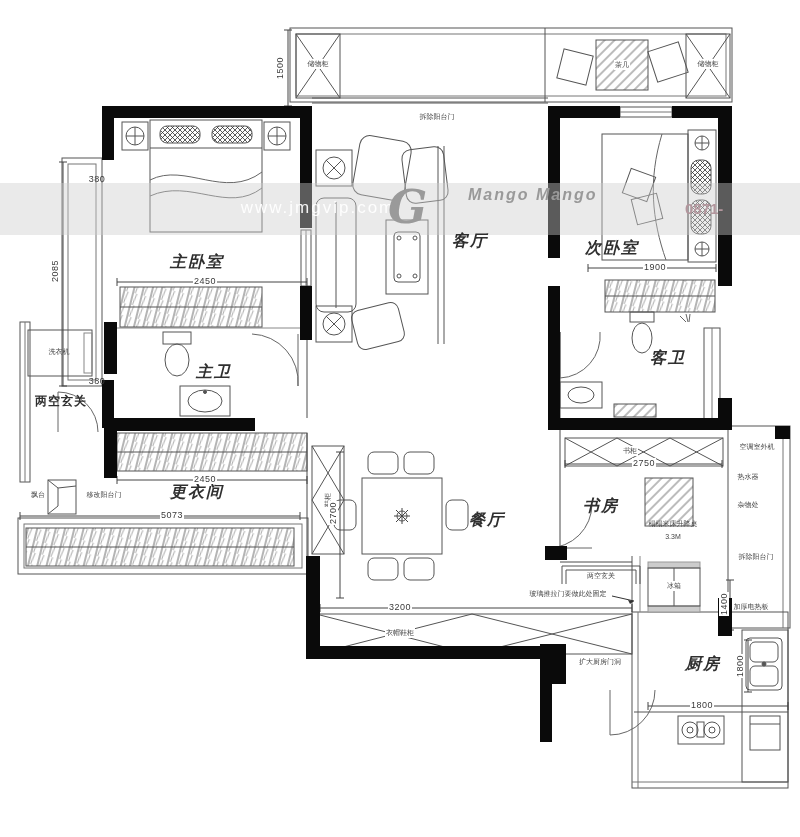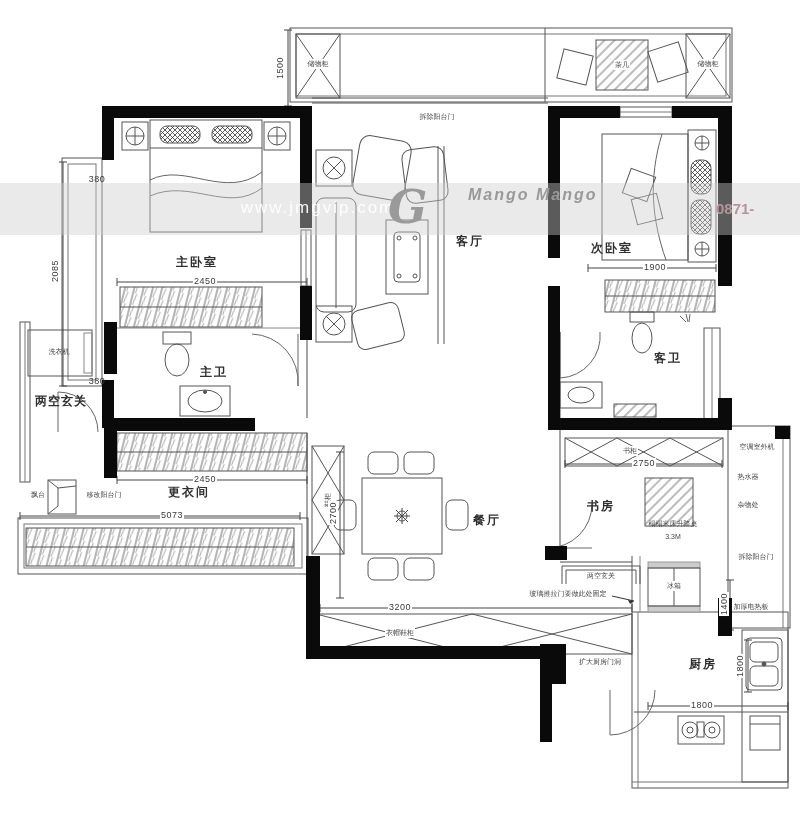--- a/index.html
+++ b/index.html
@@ -1,39 +1,39 @@
 <!DOCTYPE html>
 <html><head>
 <meta charset="utf-8">
 <style>
   html,body{margin:0;padding:0;background:#fff;}
   #plan{position:relative;width:800px;height:837px;background:#fff;overflow:hidden;
         font-family:"Liberation Sans","DejaVu Sans",sans-serif;color:#333;}
   svg.lines{position:absolute;left:0;top:0;pointer-events:none;}
   .wall{position:absolute;background:#0a0a0a;}
   .lbl{position:absolute;transform:translate(-50%,-50%);white-space:nowrap;color:#2f2f2f;}
-  .rm{font-size:12px;font-weight:bold;letter-spacing:2px;}
+  .rm{font-size:16px;font-weight:bold;letter-spacing:2px;font-style:italic;}
   .rm2{font-size:12px;font-weight:bold;letter-spacing:1px;}
   .sm{font-size:7px;color:#444;}
   .dim{font-size:9px;color:#3a3a3a;letter-spacing:0.5px;}
   .v{transform:translate(-50%,-50%) rotate(-90deg);}
   .chip{background:#fff;padding:0 1px;}
   
   .wm-band{position:absolute;left:0;top:183px;width:800px;height:52px;
            background:rgba(205,205,205,0.42);}
   .wm-url{position:absolute;left:250px;top:197px;font-size:17px;color:rgba(255,255,255,0.92);
           letter-spacing:2px;}
   .wm-logo{position:absolute;left:388px;top:184px;font-size:46px;line-height:46px;
            font-family:"DejaVu Serif","Liberation Serif",serif;font-style:italic;font-weight:bold;
            color:#9a9a9a;}
   .wm-en{position:absolute;left:468px;top:186px;font-size:16px;font-style:italic;font-weight:bold;
          color:#999;letter-spacing:2px;}
   .wm-cn{position:absolute;left:468px;top:205px;font-size:22px;font-weight:bold;color:#8d8d8d;
          letter-spacing:4px;}
-  .wm-phone{position:absolute;left:716px;top:200px;font-size:15px;font-weight:bold;color:#b3969d;}
+  .wm-phone{position:absolute;left:685px;top:200px;font-size:15px;font-weight:bold;color:#b3969d;}
 </style>
 </head>
 <body>
 
 <div id="plan">
 
   <svg class="lines" width="800" height="837" viewBox="0 0 800 837" fill="none" stroke="#555" stroke-width="1">
     <defs>
       <pattern id="sl" width="9" height="12" patternUnits="userSpaceOnUse" patternTransform="rotate(14)">
         <line x1="2" y1="0" x2="2" y2="12" stroke="#6a6a6a" stroke-width="1"></line>
@@ -333,21 +333,21 @@
   <div class="wm-en">Mango Mango</div>
   <div class="wm-phone">0871-</div>
 
   <div class="lbl rm" style="left:197px;top:262px">主卧室</div>
   <div class="lbl rm" style="left:612px;top:248px">次卧室</div>
   <div class="lbl rm" style="left:470px;top:241px">客厅</div>
   <div class="lbl rm" style="left:487px;top:520px">餐厅</div>
   <div class="lbl rm" style="left:214px;top:372px">主卫</div>
   <div class="lbl rm" style="left:668px;top:358px">客卫</div>
   <div class="lbl rm2" style="left:61px;top:401px">两空玄关</div>
-  <div class="lbl rm" style="left:189px;top:492px">更衣间</div>
+  <div class="lbl rm" style="left:197px;top:492px">更衣间</div>
   <div class="lbl rm" style="left:601px;top:506px">书房</div>
   <div class="lbl rm" style="left:703px;top:664px">厨房</div>
 
   <div class="lbl sm" style="left:437px;top:117px">拆除阳台门</div>
   <div class="lbl sm chip" style="left:318px;top:64px">储物柜</div>
   <div class="lbl sm chip" style="left:708px;top:64px">储物柜</div>
   <div class="lbl sm chip" style="left:622px;top:65px">茶几</div>
   <div class="lbl sm" style="left:59px;top:352px">洗衣机</div>
   <div class="lbl sm" style="left:38px;top:495px">飘台</div>
   <div class="lbl sm" style="left:104px;top:495px">移改阳台门</div>

